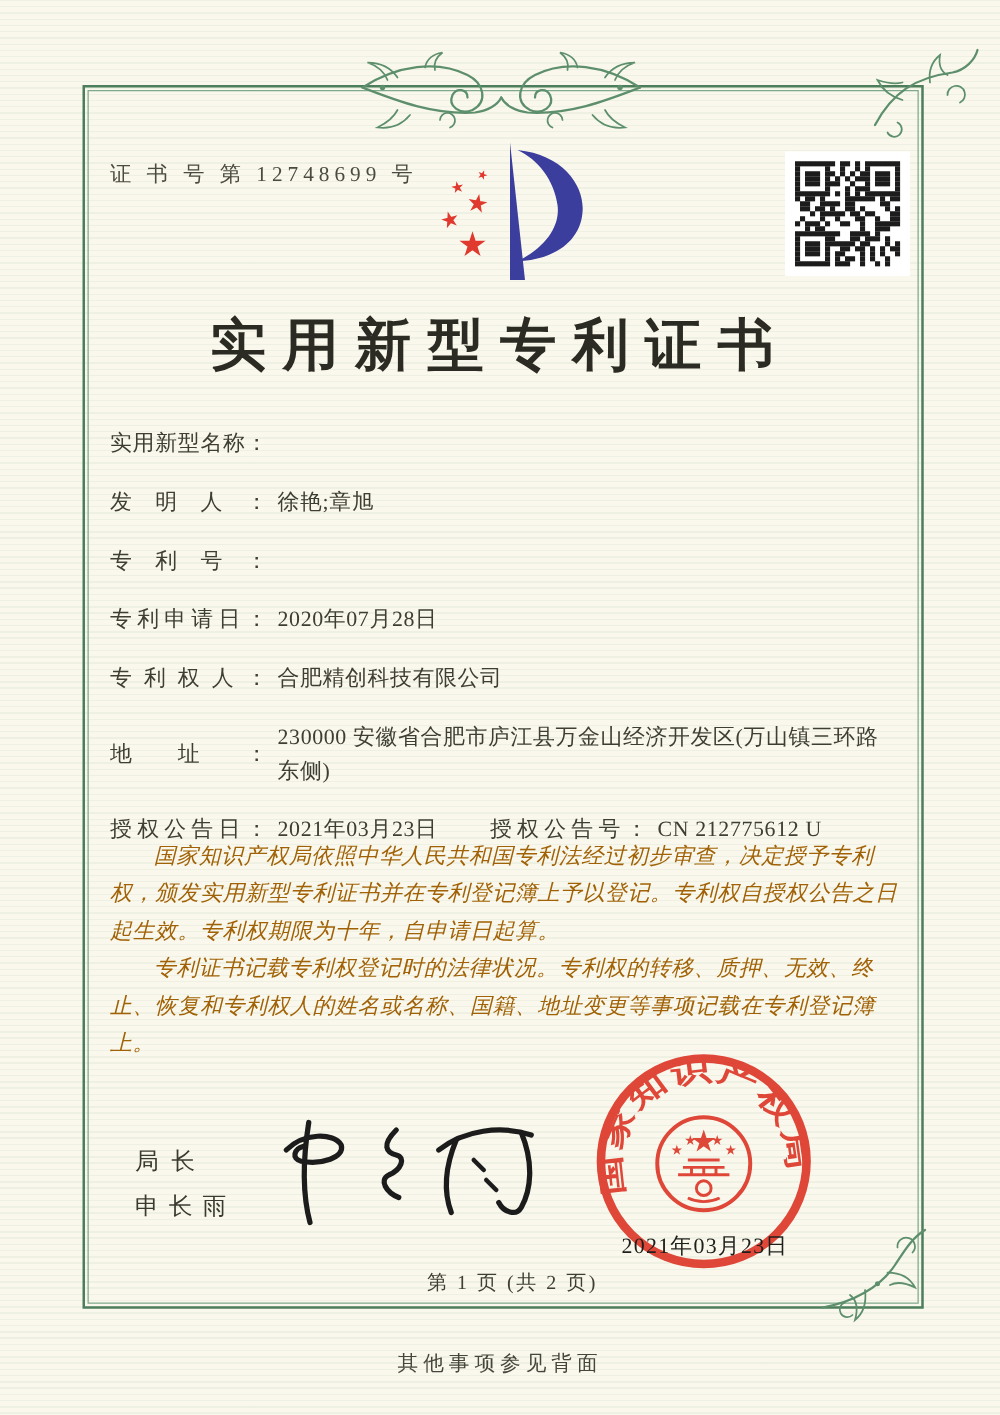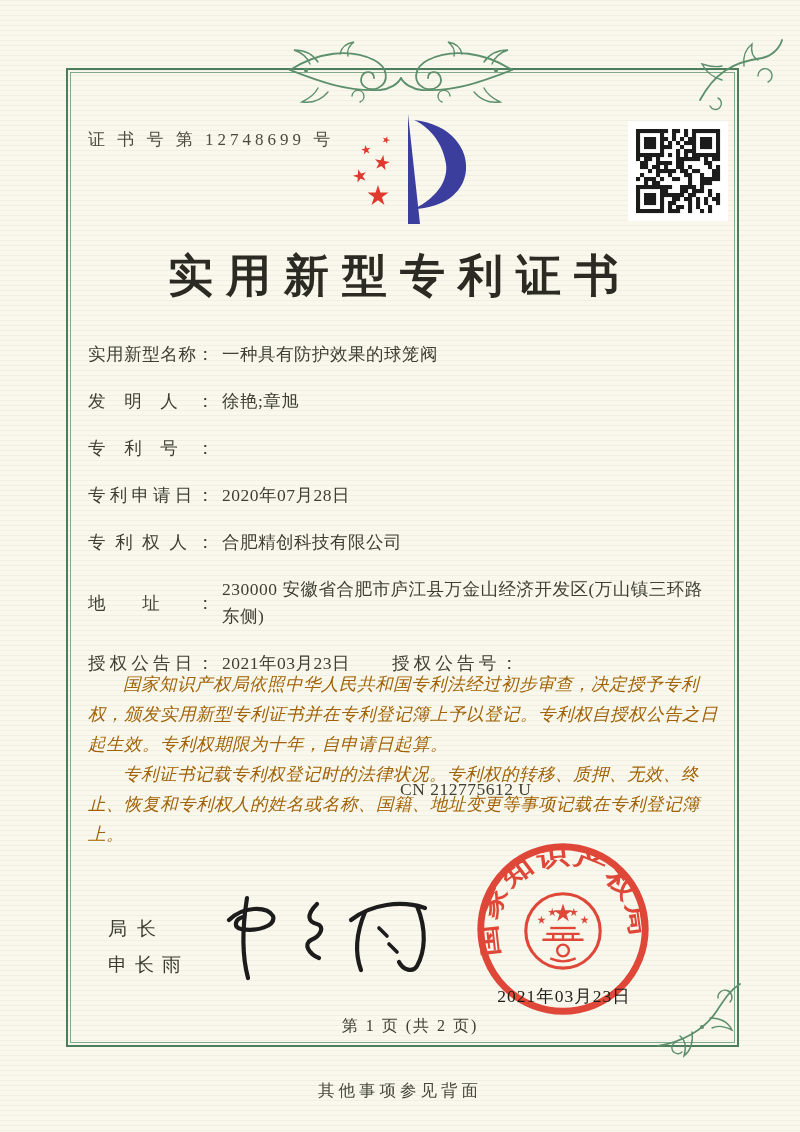--- a/index.html
+++ b/index.html
@@ -28,21 +28,21 @@
   .title{
     position:absolute;left:0;top:246px;width:800px;text-align:center;
     font-size:45px;font-weight:600;letter-spacing:13px;color:#2b2b23;
   }
   .fields{position:absolute;left:88px;top:341px;width:634px;font-size:17.5px;}
   .frow{display:flex;margin-bottom:20px;line-height:27px;align-items:center;}
   .flabel{display:inline-block;width:126px;flex:0 0 126px;text-align:justify;text-align-last:justify;color:#3e3e33;}
   .fvalue{margin-left:8px;color:#3e3e33;letter-spacing:0.5px;}
   .grant-row{display:flex;margin-top:4px;}
   .grant-group{display:flex;line-height:27px;justify-content:center;}
-  .grant-group.second{margin-left:42px;flex-direction:column;}
+  .grant-group.second{margin-left:42px;}
   .paras{
     position:absolute;left:88px;top:669px;width:632px;
     font-size:17.5px;line-height:30px;color:#a16207;
     font-style:italic;
   }
   .paras p{margin:0;text-indent:2em;letter-spacing:0.5px;}
   .sig-title{position:absolute;left:108px;top:916px;font-size:19px;letter-spacing:10px;color:#3a3a30;}
   .sig-name{position:absolute;left:108px;top:952px;font-size:19px;letter-spacing:8px;color:#3a3a30;}
   .sig-hand{position:absolute;left:213px;top:878px;width:225px;height:112px;}
   .seal{position:absolute;left:470px;top:836px;width:186px;height:186px;opacity:0.93;}
@@ -366,21 +366,20 @@
     <rect x="15" y="22" width="1.02" height="1.02" fill="#1c1c1c"></rect>
     <rect x="18" y="22" width="1.02" height="1.02" fill="#1c1c1c"></rect>
     <rect x="20" y="22" width="1.02" height="1.02" fill="#1c1c1c"></rect>
   </svg>
 
 <div class="title">实用新型专利证书</div>
 
 <div class="fields">
   <div class="frow">
     <span class="flabel">实用新型名称：</span>
-    <span class="fvalue">一种具有防护效果的球笼阀</span>
   </div>
   <div class="frow">
     <span class="flabel">发明人：</span>
     <span class="fvalue">徐艳;章旭</span>
   </div>
   <div class="frow">
     <span class="flabel">专利号：</span>
   </div>
   <div class="frow">
     <span class="flabel">专利申请日：</span>

